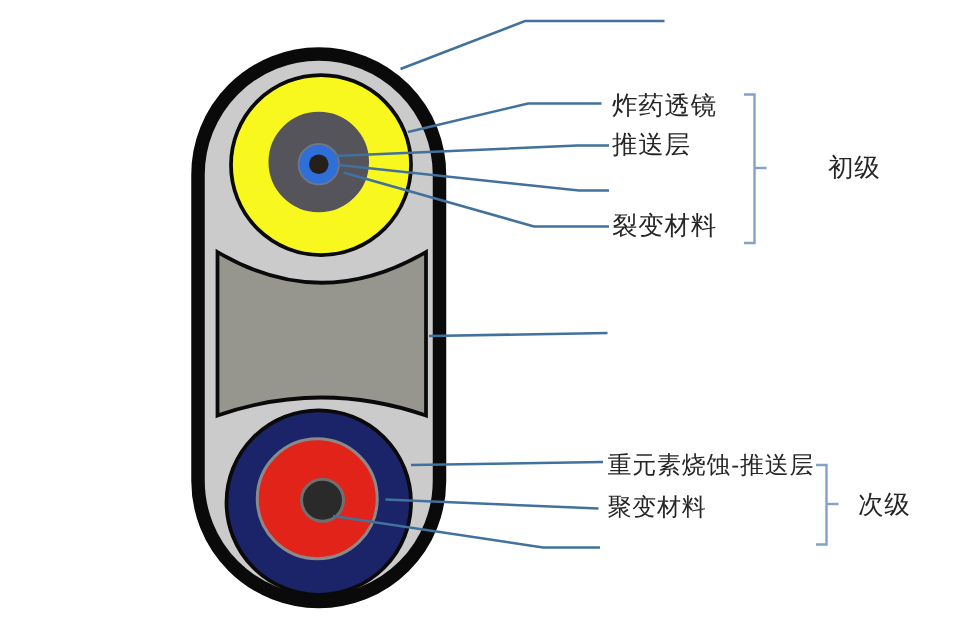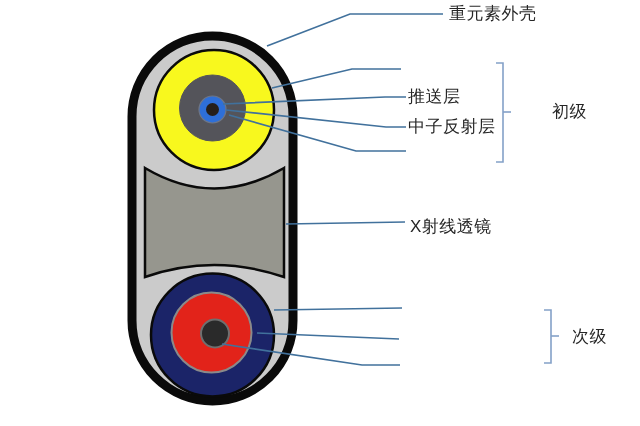--- a/index.html
+++ b/index.html
@@ -43,19 +43,20 @@
     </g>
 
     <g fill="none" stroke-width="1.6" stroke="#84a1c8">
       <path d="M496,63 L503,63 L503,162 L496,162"></path>
       <path d="M503,112 L511,112"></path>
       <path d="M544,310 L551,310 L551,363 L544,363"></path>
       <path d="M551,336 L559,336"></path>
     </g>
   </svg>
 
-  <div class="lbl big" style="left:449px;top:4px;">重元素外壳</div>
+  <div class="lbl big" style="left:408px;top:61px;">炸药透镜</div>
   <div class="lbl big" style="left:408px;top:87px;">推送层</div>
-  <div class="lbl big" style="left:408px;top:117px;">中子反射层</div>
+  <div class="lbl big" style="left:408px;top:141px;">裂变材料</div>
   <div class="lbl big" style="left:552px;top:102px;">初级</div>
-  <div class="lbl big" style="left:410px;top:217px;">X射线透镜</div>
+  <div class="lbl" style="left:405px;top:301px;">重元素烧蚀-推送层</div>
+  <div class="lbl" style="left:405px;top:329px;">聚变材料</div>
   <div class="lbl big" style="left:572px;top:327px;">次级</div>
 </div>
 
 </body></html>

